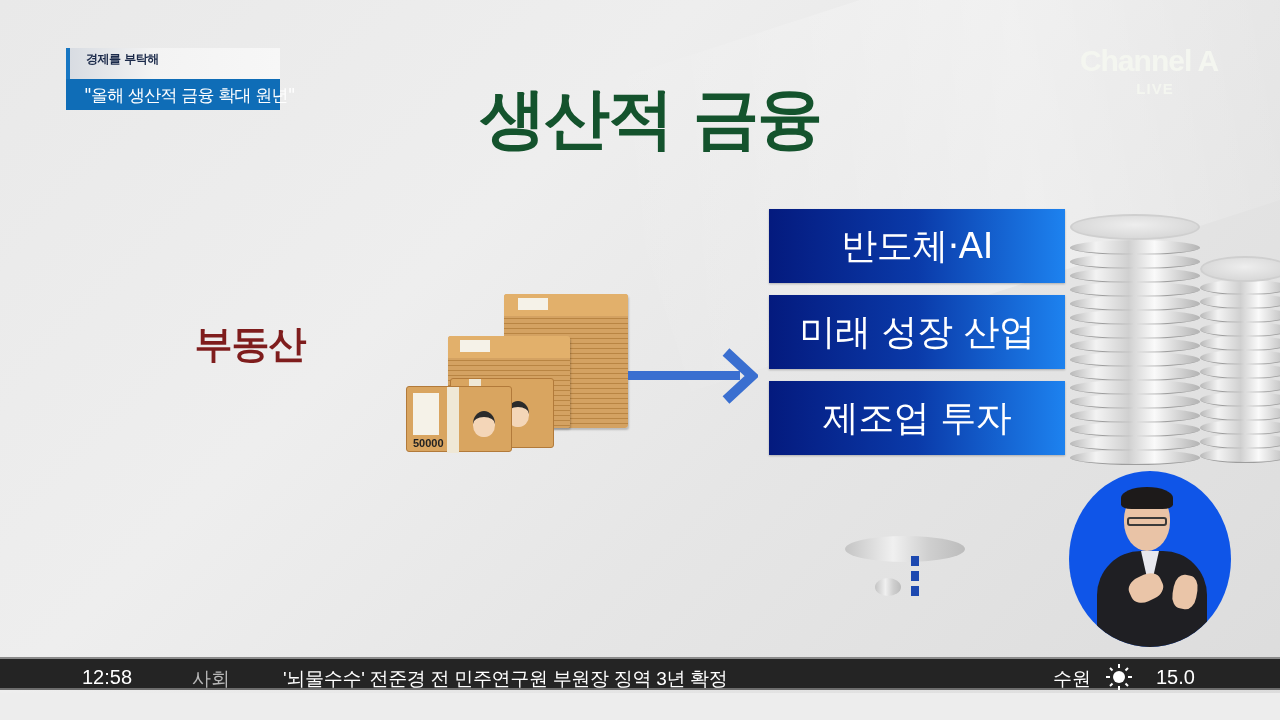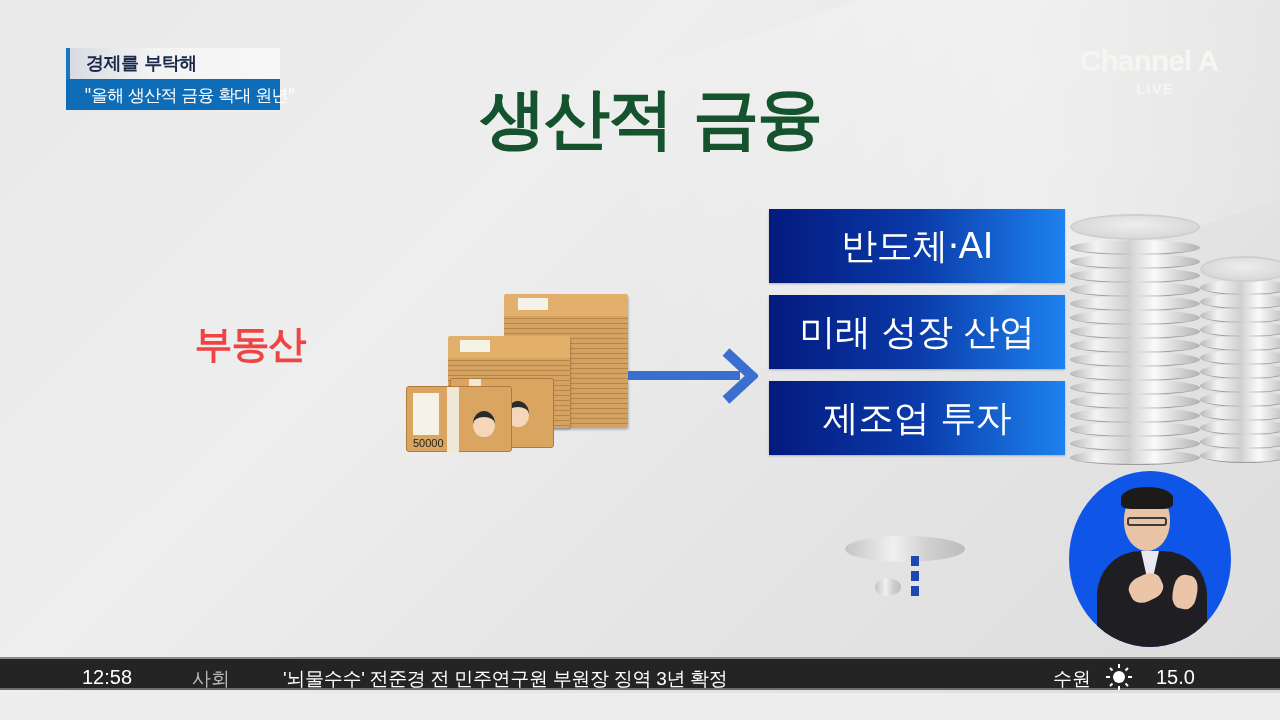--- a/index.html
+++ b/index.html
@@ -19,21 +19,21 @@
     position: absolute; left: 66px; top: 48px; width: 214px; height: 62px;
   }
   .prog-top {
     position: absolute; left: 0; top: 0; width: 214px; height: 31px;
     background: linear-gradient(90deg, #d8dce2 0%, #f3f3f3 40%, #f7f7f7 100%);
     border-left: 4px solid #1776c2;
     clip-path: polygon(0 0, 100% 0, 100% 100%, 0 100%);
   }
   .prog-top-text {
     position: absolute; left: 16px; top: 3px;
-    font-size: 18px; font-weight: bold; color: #1b2a4a; letter-spacing: -0.5px;
+    font-size: 12px; font-weight: bold; color: #1b2a4a; letter-spacing: -0.5px;
   }
   .prog-bottom {
     position: absolute; left: 0; top: 31px; width: 214px; height: 31px;
     background: #0f6db7;
   }
   .prog-bottom-text {
     position: absolute; left: 18px; top: 5px;
     font-size: 17px; color: #ffffff; letter-spacing: -0.8px; white-space: nowrap;
   }
   
@@ -50,40 +50,40 @@
     font-size: 15px; font-weight: bold; color: #f4f6f0; letter-spacing: 1px;
   }
   
   .title {
     position: absolute; left: 480px; top: 74px;
     font-size: 66px; font-weight: bold; color: #14532d; letter-spacing: -2px; white-space: nowrap;
   }
   
   .left-label {
     position: absolute; left: 100px; top: 318px; width: 300px; text-align: center;
-    color: #ef4444; font-size: 38px; font-weight: bold; line-height: 52px; letter-spacing: -1px;
+    color: #7f1d1d; font-size: 38px; font-weight: bold; line-height: 52px; letter-spacing: -1px;
   }
   
   .money { position: absolute; left: 404px; top: 290px; width: 230px; height: 170px; }
   .bundle {
     position: absolute; border-radius: 3px;
     background: repeating-linear-gradient(180deg, #d4a262 0px, #d4a262 4px, #b98543 4px, #b98543 5px);
     box-shadow: 1px 2px 2px rgba(0,0,0,0.2);
   }
   .bundle-top {
     position: absolute; left: 0; top: 0; right: 0; height: 22px;
     background: #e2b06b; border-radius: 3px 3px 0 0;
   }
   .bill-front {
     position: absolute; background: #d9a560; border: 1px solid #b27a3a; border-radius: 3px;
   }
   .bill-white { position: absolute; background: #f5f2e8; }
   .bill-band { position: absolute; background: #efe8d6; }
   .bill-num {
-    position: absolute; font-size: 11px; font-weight: normal; color: #222; font-family: "Liberation Sans", sans-serif;
+    position: absolute; font-size: 11px; font-weight: bold; color: #222; font-family: "Liberation Sans", sans-serif;
   }
   .face { position: absolute; width: 22px; height: 26px; border-radius: 50% 50% 45% 45%; background: #f4d6b8; border-top: 6px solid #2b2b2b; }
   
   .arrow { position: absolute; left: 628px; top: 348px; width: 130px; height: 56px; }
   
   .coins { position: absolute; left: 1066px; top: 210px; width: 214px; height: 280px; }
   .stack { position: absolute; }
   .coin-layer {
     position: absolute; left: 0; right: 0; height: 15px; border-radius: 50%;
     background: linear-gradient(90deg, #b9b9b9 0%, #f3f3f3 20%, #d0d0d0 45%, #fafafa 65%, #b3b3b3 100%);

